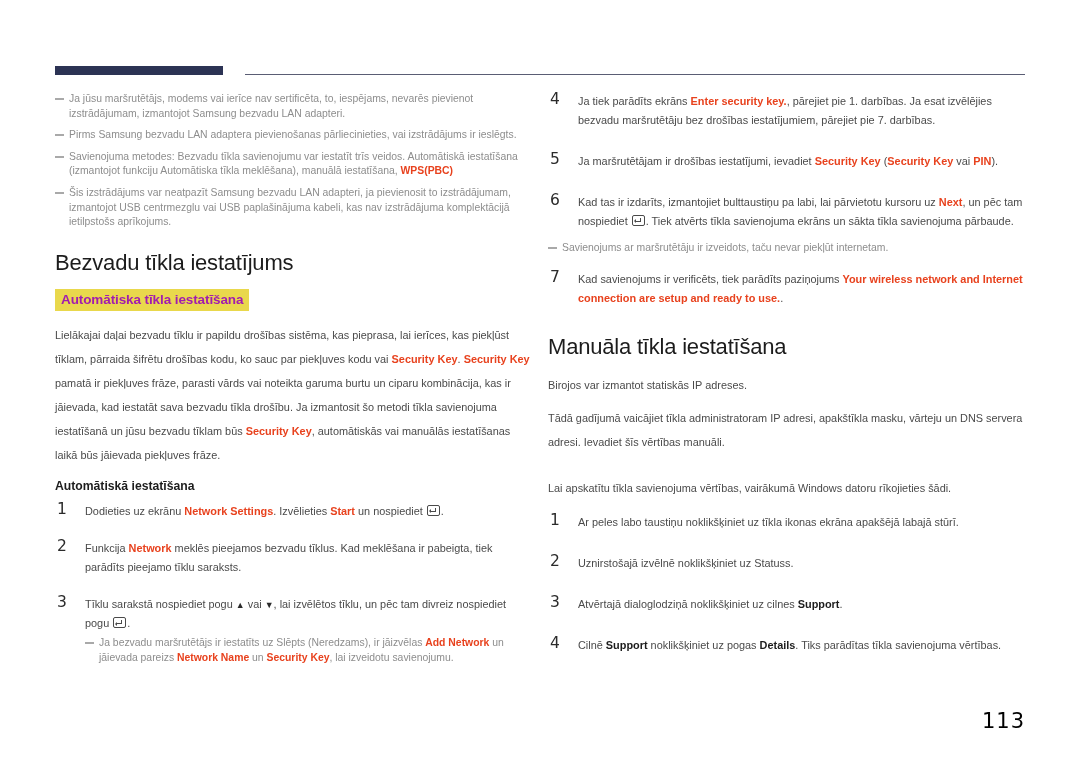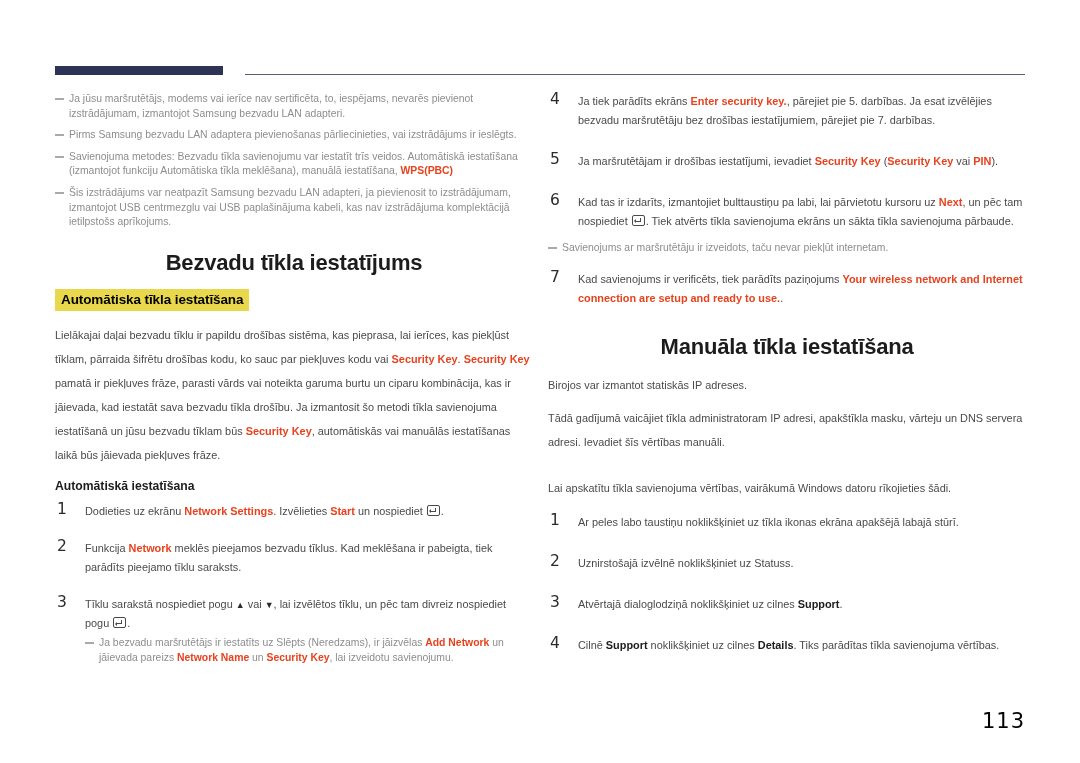--- a/index.html
+++ b/index.html
@@ -69,31 +69,30 @@
     left: 0;
     top: 6px;
     width: 9px;
     height: 2px;
     background: #a9a9a9;
   }
   .note .kw-red { color: #e8421e; font-weight: bold; }
 
   h1.section-title {
     font-size: 22px;
-    font-weight: bold;
+    font-weight: normal;
     color: #1c1c1c;
     margin: 0 0 13px 0;
     letter-spacing: -0.2px;
-    text-align: center;
   }
 
   .hl-sub {
     display: inline-block;
     background: #e9d84c;
-    color: #000000;
+    color: #a21caf;
     font-size: 13.5px;
     font-weight: bold;
     padding: 3px 6px 4px 6px;
     margin: 0 0 12px 0;
     letter-spacing: -0.1px;
   }
 
   p.body {
     font-size: 10.9px;
     line-height: 24px;
@@ -241,21 +240,21 @@
         <div class="note"><span>Ja bezvadu maršrutētājs ir iestatīts uz Slēpts (Neredzams), ir jāizvēlas </span><span class="kw-red">Add Network</span><span> un jāievada pareizs </span><span class="kw-red">Network Name</span><span> un </span><span class="kw-red">Security Key</span><span>, lai izveidotu savienojumu.</span></div>
       </li>
     </ul>
   </div>
 
   <div class="col col-right">
 
     <ul class="steps">
       <li class="step step-right">
         <span class="num">4</span>
-        <span>Ja tiek parādīts ekrāns </span><span class="kw">Enter security key.</span><span>, pārejiet pie 5. darbības. Ja esat izvēlējies bezvadu maršrutētāju bez drošības iestatījumiem, pārejiet pie 7. darbības.</span>
+        <span>Ja tiek parādīts ekrāns </span><span class="kw">Enter security key.</span><span>, pārejiet pie 1. darbības. Ja esat izvēlējies bezvadu maršrutētāju bez drošības iestatījumiem, pārejiet pie 7. darbības.</span>
       </li>
 
       <li class="step step-right">
         <span class="num">5</span>
         <span>Ja maršrutētājam ir drošības iestatījumi, ievadiet </span><span class="kw">Security Key</span><span> (</span><span class="kw">Security Key</span><span> vai </span><span class="kw">PIN</span><span>).</span>
       </li>
 
       <li class="step" style="margin-bottom:10px;">
         <span class="num">6</span>
         <span>Kad tas ir izdarīts, izmantojiet bulttaustiņu pa labi, lai pārvietotu kursoru uz </span><span class="kw">Next</span><span>, un pēc tam nospiediet </span><span class="key-enter"></span><span>. Tiek atvērts tīkla savienojuma ekrāns un sākta tīkla savienojuma pārbaude.</span>
@@ -289,20 +288,20 @@
       <li class="step step-right">
         <span class="num">2</span>
         <span>Uznirstošajā izvēlnē noklikšķiniet uz Statuss.</span>
       </li>
       <li class="step step-right">
         <span class="num">3</span>
         <span>Atvērtajā dialoglodziņā noklikšķiniet uz cilnes </span><span class="bk">Support</span><span>.</span>
       </li>
       <li class="step step-right">
         <span class="num">4</span>
-        <span>Cilnē </span><span class="bk">Support</span><span> noklikšķiniet uz cilnes </span><span class="bk">Details</span><span>. Tiks parādītas tīkla savienojuma vērtības.</span>
+        <span>Cilnē </span><span class="bk">Support</span><span> noklikšķiniet uz pogas </span><span class="bk">Details</span><span>. Tiks parādītas tīkla savienojuma vērtības.</span>
       </li>
     </ul>
   </div>
 
   <div class="page-number">113</div>
 
 </div>
 
 </body></html>

